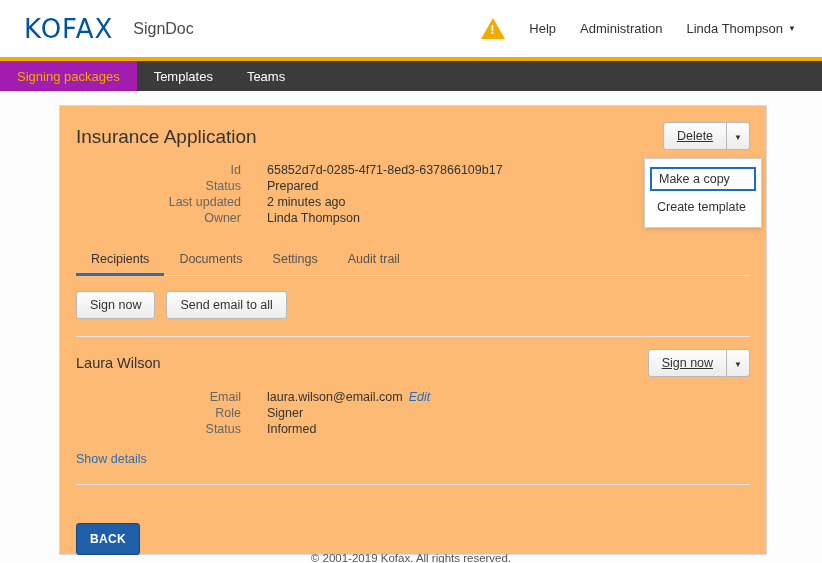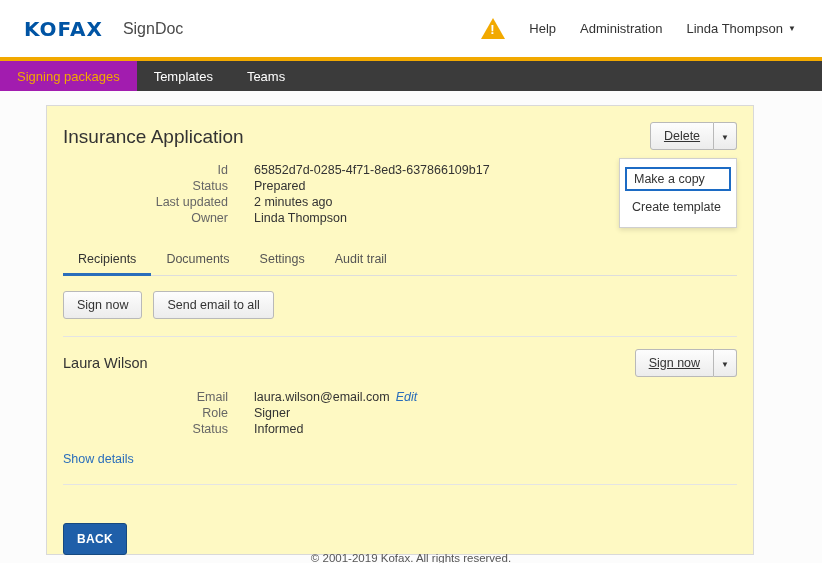--- a/index.html
+++ b/index.html
@@ -1,49 +1,49 @@
 <!DOCTYPE html>
 <html><head>
 <meta charset="utf-8">
 <style>
   * { box-sizing: border-box; margin: 0; padding: 0; }
   body { font-family: "Liberation Sans", sans-serif; background: #fff; }
   .page { position: relative; width: 822px; height: 563px; overflow: hidden; background: #fcfcfc; }
 
   
   .header { display: flex; align-items: center; height: 57px; background: #fff; padding: 0 26px 0 24px; }
-  .logo { font-size: 20px; font-weight: bold; letter-spacing: 1px; color: #0054A4; font-family: "DejaVu Sans", sans-serif; }
+  .logo { font-size: 26px; font-weight: normal; letter-spacing: 1px; color: #0054A4; font-family: "DejaVu Sans", sans-serif; }
   .appname { margin-left: 20px; font-size: 16px; color: #4a4a4a; }
   .header-right { margin-left: auto; display: flex; align-items: center; gap: 24px; font-size: 13px; color: #333; }
   .warn-icon { position: relative; width: 0; height: 0; border-left: 12px solid transparent; border-right: 12px solid transparent; border-bottom: 21px solid #F2A900; }
   .warn-icon::after { content: "!"; position: absolute; left: -3px; top: 4px; color: #fff; font-weight: bold; font-size: 13px; }
   .header-link { cursor: pointer; }
   .user-menu { display: flex; align-items: center; gap: 5px; cursor: pointer; }
   .caret { font-size: 8px; color: #333; line-height: 1; }
 
   .gold-bar { height: 4px; background: #F2A900; }
 
   
   .nav { display: flex; background: #3B3B3B; height: 30px; }
   .nav-tab { display: flex; align-items: center; padding: 0 17px; font-size: 13px; color: #fff; cursor: pointer; }
   .nav-tab.active { background: #a21caf; color: #F2A900; }
 
   
-  .card { position: relative; width: 708px; margin: 14px auto 0 46px; background: #fef9c3; border: 1px solid #d9d9d9; height: 450px; padding: 16px 16px 0 16px; }
+  .card { position: relative; width: 708px; margin: 14px auto 0 59px; background: #fdba74; border: 1px solid #d9d9d9; height: 450px; padding: 16px 16px 0 16px; }
 
   .title-row { display: flex; align-items: flex-start; }
   .pkg-title { font-size: 19px; color: #333; font-weight: normal; margin-top: 4px; }
 
   .split-btn { margin-left: auto; display: flex; }
   .btn { font-size: 12.5px; color: #333; background: linear-gradient(#fdfdfd, #ececec); border: 1px solid #b9b9b9; padding: 6px 13px; border-radius: 3px; cursor: pointer; font-family: "Liberation Sans", sans-serif; }
   .split-btn .btn.main { border-radius: 3px 0 0 3px; text-decoration: underline; }
   .split-btn .btn.caret-btn { border-radius: 0 3px 3px 0; border-left: none; padding: 6px 7px; }
 
   
-  .dropdown-menu { position: absolute; top: 52px; right: 16px; width: 118px; background: #fff; border: 1px solid #cfcfcf; box-shadow: 0 2px 5px rgba(0,0,0,0.12); padding: 8px 0; z-index: 10; }
+  .dropdown-menu { position: absolute; top: 52px; right: 4px; width: 118px; background: #fff; border: 1px solid #cfcfcf; box-shadow: 0 2px 5px rgba(0,0,0,0.12); padding: 8px 0; z-index: 10; }
   .menu-item { font-size: 12.5px; color: #333; padding: 5px 12px; cursor: pointer; }
   .menu-item.highlighted { border: 2px solid #1C6BC4; margin: 0 5px 4px 5px; padding: 3px 7px; }
 
   
   .details { margin-top: 12px; }
   .detail-row { display: flex; font-size: 12.5px; line-height: 16px; }
   .detail-label { width: 165px; text-align: right; color: #666; flex-shrink: 0; }
   .detail-value { margin-left: 26px; color: #333; }
   .inline-link { color: #2A6EBB; margin-left: 6px; cursor: pointer; text-decoration: none; font-style: italic; }
 

